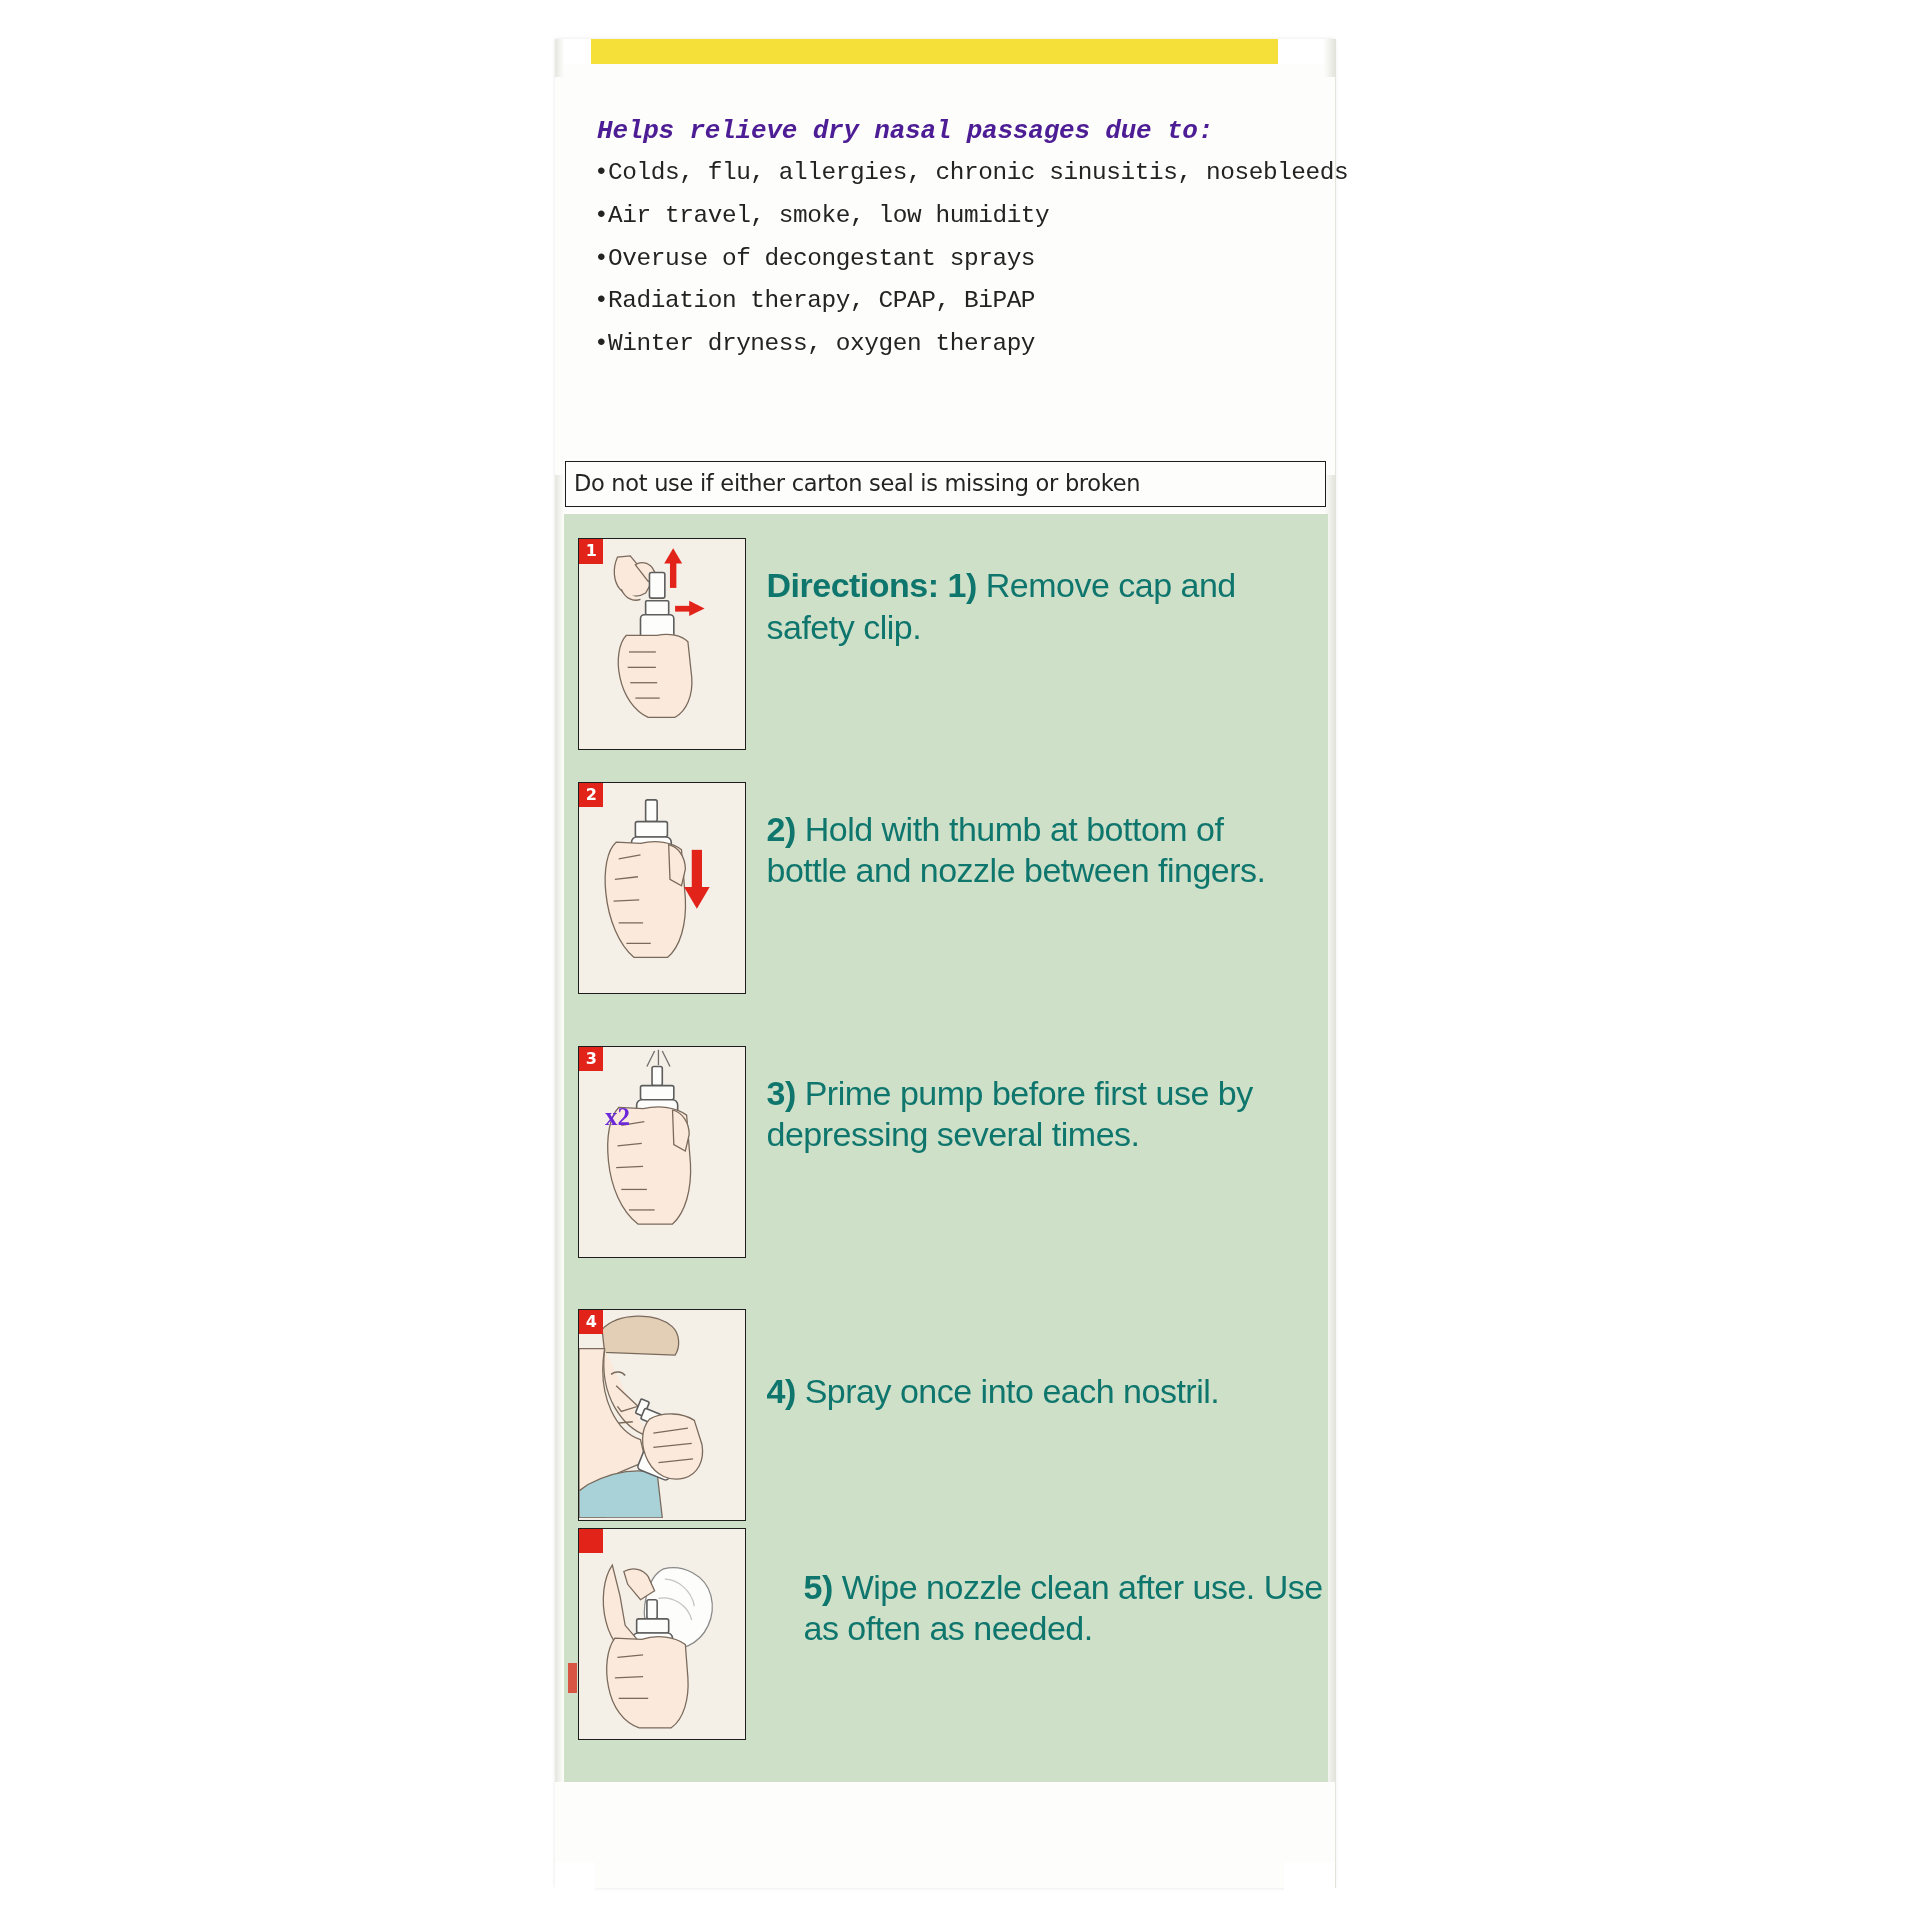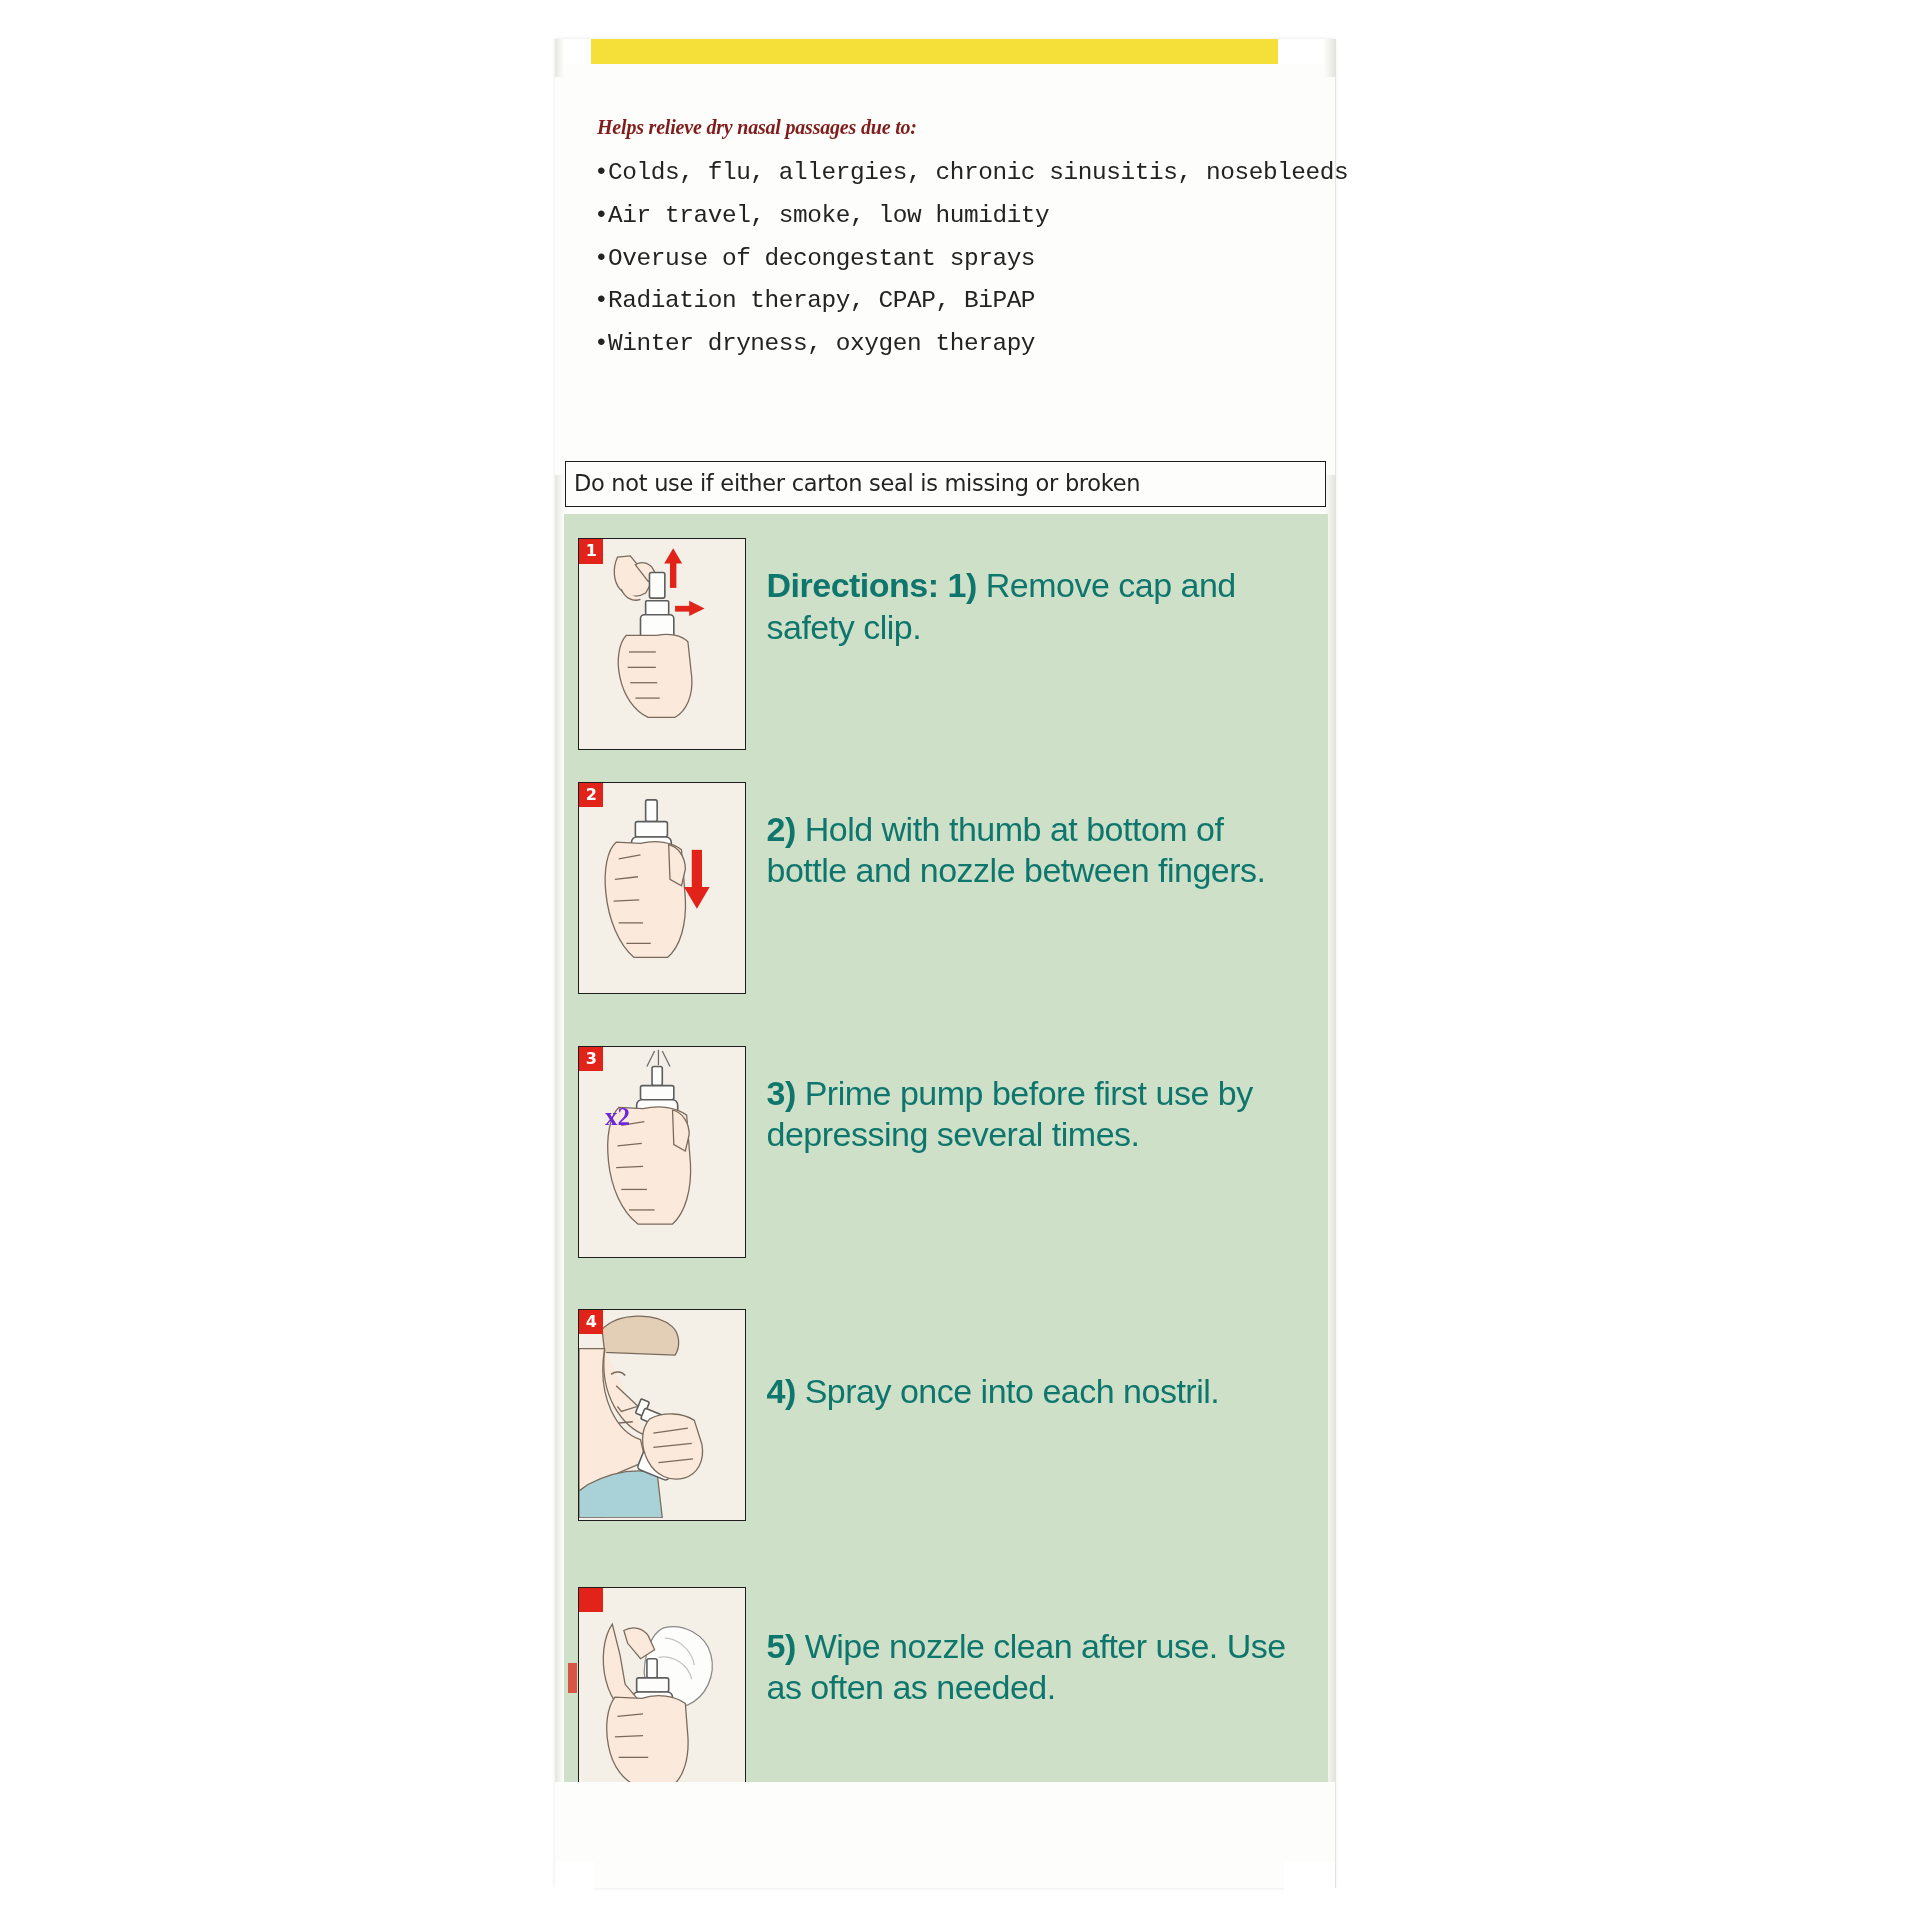--- a/index.html
+++ b/index.html
@@ -74,25 +74,25 @@
     width: 780px;
     height: 398px;
     background: #fdfdfb;
     padding: 0;
   }
 
   .uses-heading {
     position: absolute;
     left: 42px;
     top: 39px;
-    font-family: Liberation Serif, serif;
+    font-family: Liberation Mono, monospace;
     font-style: italic;
     font-weight: bold;
-    font-size: 20px;
-    color: #7f1d1d;
+    font-size: 26px;
+    color: #4c1d95;
     letter-spacing: -0.2px;
     white-space: nowrap;
   }
 
   .uses-list {
     position: absolute;
     left: 39px;
     top: 82px;
     width: 726px;
     list-style: none;
@@ -436,21 +436,21 @@
             <path d="M116 214 L176 208"></path>
             <path d="M124 238 L178 232"></path>
           </g>
         </svg>
       </div>
       <div class="step-text" style="padding-top:62px;">
         <b>4)</b><span> Spray once into each nostril.</span>
       </div>
     </div>
 
-    <div class="step" style="top:1073px;">
+    <div class="step" style="top:1014px;gap:37px;">
       <div class="step-figure">
         <div class="step-num blank"></div>
         <svg width="164" height="208" viewBox="0 0 256 324">
           <rect x="0" y="0" width="256" height="324" fill="#f4efe7"></rect>
 
           <path d="M132 62 C162 54 198 72 206 104 C214 136 198 170 170 182 C144 193 116 180 106 154 C96 128 106 74 132 62 Z" fill="#fdfdfb" stroke="#8a8a8a" stroke-width="2"></path>
           <path d="M134 78 C154 78 176 96 180 120" stroke="#c4c4c4" stroke-width="2" fill="none"></path>
           <path d="M124 108 C146 104 170 118 176 142" stroke="#c4c4c4" stroke-width="2" fill="none"></path>
 
           <g stroke="#5d5d5d" stroke-width="2.5" fill="#fdfdfb">

